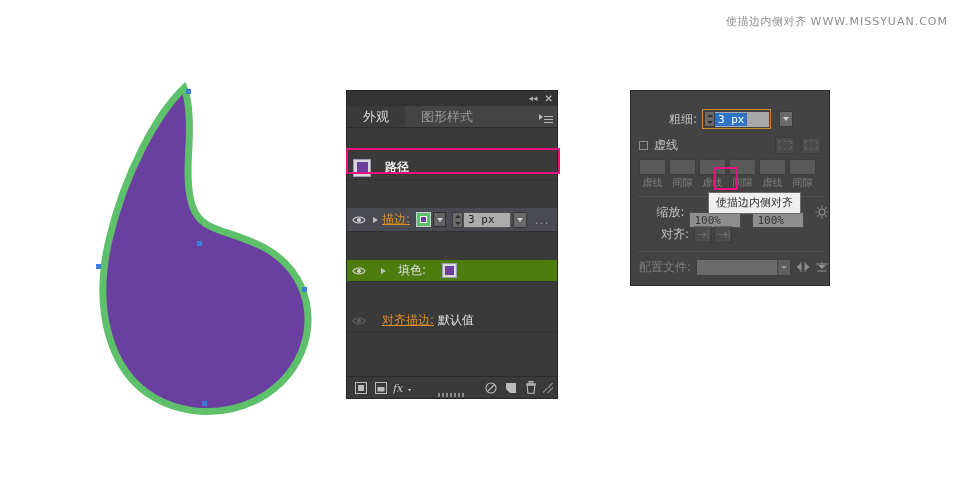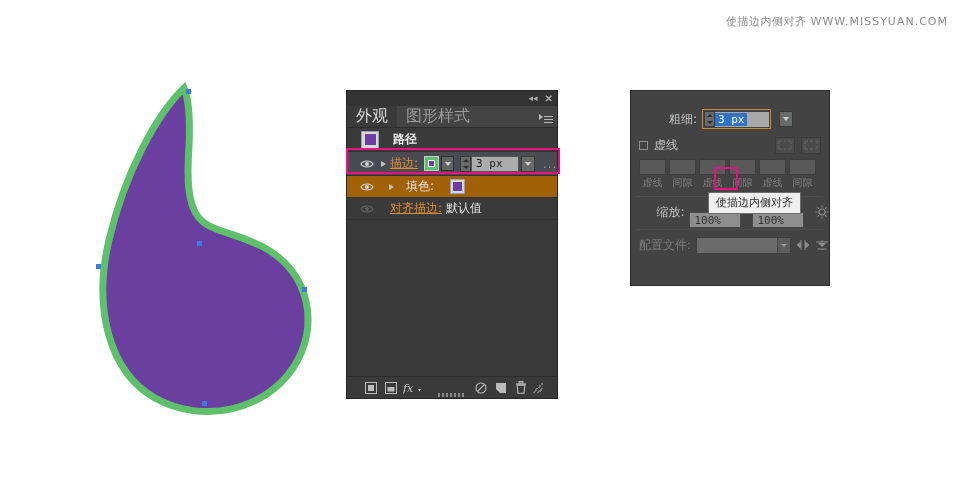--- a/index.html
+++ b/index.html
@@ -53,22 +53,22 @@
   }
   .ap-close { font-size: 10px; font-weight: bold; }
 
   .ap-tabs {
     height: 22px; background: #444444;
     display: flex; align-items: stretch;
     flex: none; position: relative;
     border-bottom: 1px solid #2d2d2d;
   }
   .ap-tab {
-    padding: 0 9px; display: flex; align-items: center;
-    font-size: 16px; color: #9a9a9a; cursor: pointer;
+    padding: 0 16px; display: flex; align-items: center;
+    font-size: 13px; color: #9a9a9a; cursor: pointer;
     font-family: Liberation Mono, monospace;
   }
   .ap-tab.active { background: #3a3a3a; color: #d8d8d8; }
   .ap-menu {
     position: absolute; right: 4px; top: 4px;
     width: 14px; height: 13px; cursor: pointer;
     display: flex; align-items: center; justify-content: center;
   }
   .ap-menu i {
     display: block; width: 9px; height: 1px; background: #b9b9b9;
@@ -79,26 +79,27 @@
     content: ""; position: absolute; left: 0; top: 4px;
     border-left: 4px solid #b9b9b9;
     border-top: 3px solid transparent; border-bottom: 3px solid transparent;
   }
 
   .ap-list { flex: 1 1 auto; background: #3a3a3a; position: relative; }
 
   .ap-row {
     height: 22px; display: flex; align-items: center;
     border-bottom: 1px solid #323232;
-    padding-left: 11px;
+    padding-left: 3px;
     position: relative;
+    margin-top: 28px;
   }
   .ap-row.header { background: #3a3a3a; height: 24px; }
   .ap-row.stroke { background: #4a4a53; height: 24px; }
-  .ap-row.fill   { background: #a16207; gap: 8px; }
+  .ap-row.fill   { background: #4d7c0f; gap: 8px; }
   .ap-row.opacity{ background: #3a3a3a; }
 
   .eye {
     width: 18px; height: 18px; flex: none; cursor: pointer;
     display: flex; align-items: center; justify-content: center;
   }
   .eye svg { display:block; }
   .eye.dim { opacity: 0.45; }
 
   .disclose {
@@ -180,21 +181,21 @@
   
   .hl-box {
     position: absolute; border: 2px solid #e8137f;
     pointer-events: none;
   }
   #stroke-row-highlight { left: 346px; top: 148px; width: 214px; height: 26px; }
 
   .ap-footer {
     height: 22px; flex: none; background: #3a3a3a;
     border-top: 1px solid #2b2b2b;
-    display: flex; align-items: center; padding: 0 14px;
+    display: flex; align-items: center; padding: 0 4px;
   }
   .ap-footer .sp { flex: 1 1 auto; }
   .fbtn {
     width: 20px; height: 18px; display:flex; align-items:center; justify-content:center;
     cursor: pointer; color: #bcbcbc;
   }
   .fbtn svg { display:block; }
   .grip {
     width: 10px; height: 10px; margin-left: 2px;
     background:
@@ -546,20 +547,37 @@
       <div class="pct-field">100%</div>
     </div>
     <div class="tiny-icon" style="margin-left:5px">
       <svg width="14" height="14" viewBox="0 0 14 14">
           <circle cx="7" cy="7" r="3" fill="none" stroke="#8d8d8d" stroke-width="1.2"></circle>
           <path d="M7 0.5 v2 M7 11.5 v2 M0.5 7 h2 M11.5 7 h2 M2.4 2.4 l1.4 1.4 M10.2 10.2 l1.4 1.4 M11.6 2.4 l-1.4 1.4 M3.8 10.2 l-1.4 1.4" stroke="#8d8d8d" stroke-width="1.1"></path>
         </svg>
     </div>
   </div>
 
+  <div class="sp-row">
+    <span class="sp-label right" style="width:50px">对齐:</span>
+    <div class="btn-group">
+      <div class="icon-btn disabled">
+        <svg width="13" height="11" viewBox="0 0 13 11">
+            <path d="M1 5.5 h7 M6 3 l3 2.5 l-3 2.5" fill="none" stroke="#9a9a9a" stroke-width="1.2"></path>
+            <path d="M11 1 v9" stroke="#9a9a9a" stroke-width="1"></path>
+          </svg>
+      </div>
+      <div class="icon-btn disabled">
+        <svg width="13" height="11" viewBox="0 0 13 11">
+            <path d="M1 5.5 h9 M7.5 3 l2.5 2.5 l-2.5 2.5" fill="none" stroke="#9a9a9a" stroke-width="1.2"></path>
+            <path d="M12 1 v9" stroke="#9a9a9a" stroke-width="1"></path>
+          </svg>
+      </div>
+    </div>
+  </div>
 
   <div class="divider"></div>
 
   <div class="sp-row">
     <span class="sp-label dim">配置文件:</span>
     <div class="combo w110">
         <div class="cdd"></div>
       </div>
     <div class="tiny-icon">
       <svg width="14" height="12" viewBox="0 0 14 12">

